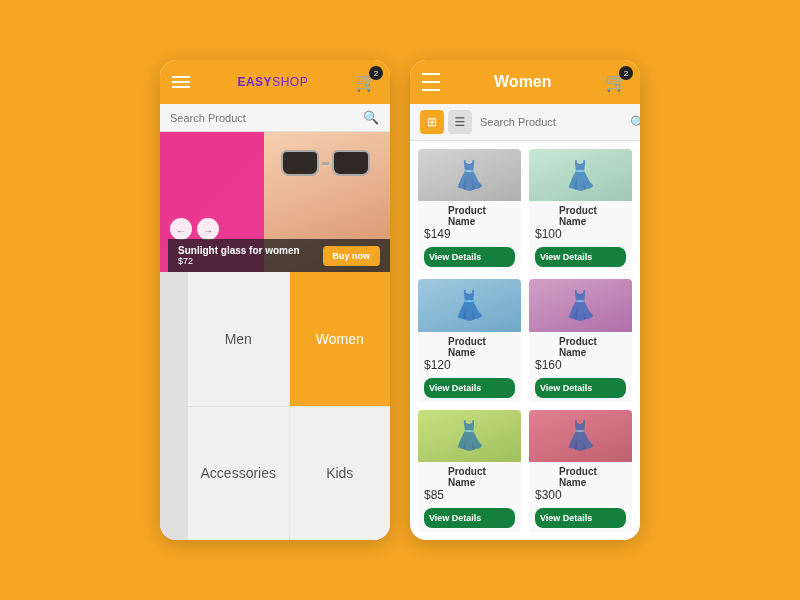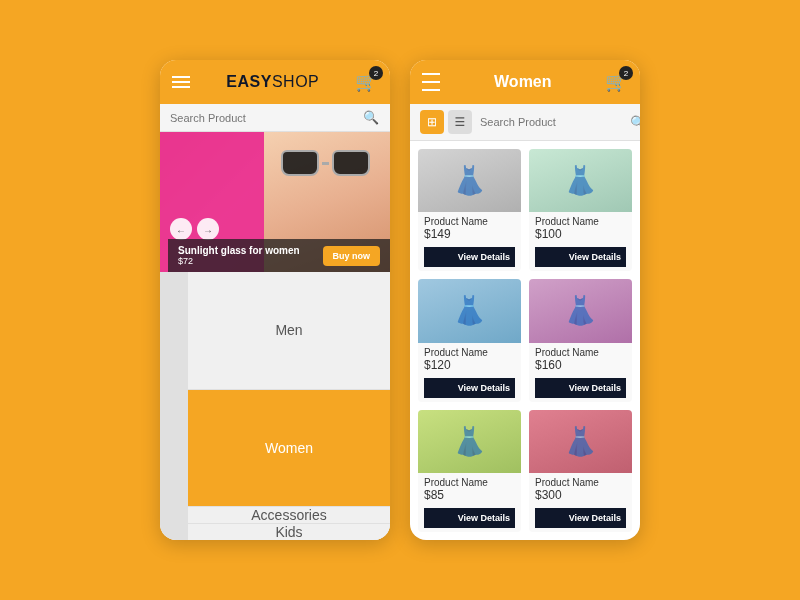--- a/index.html
+++ b/index.html
@@ -43,22 +43,22 @@
       gap: 3px;
       cursor: pointer;
     }
     .hamburger-icon span {
       display: block;
       width: 18px;
       height: 2px;
       background: #fff;
     }
     .app-title {
-      color: #0f172a;
-      font-size: 16px;
+      color: #6d28d9;
+      font-size: 12px;
       font-weight: 400;
       letter-spacing: 0.5px;
     }
     .app-title strong {
       font-weight: 900;
     }
     .cart-icon-wrapper {
       position: relative;
       cursor: pointer;
     }
@@ -169,21 +169,21 @@
       display: flex;
       align-items: center;
       justify-content: center;
       font-size: 10px;
       color: #555;
       cursor: pointer;
       font-weight: bold;
     }
     .category-grid {
       display: grid;
-      grid-template-columns: 1fr;
+      grid-template-columns: 1fr 1fr;
       grid-template-rows: 1fr 1fr;
       flex: 1;
       gap: 1px;
       background: #e0e0e0;
       padding-left: 28px;
     }
     .category-item {
       background: #f0f0f0;
       display: flex;
       align-items: center;
@@ -271,39 +271,40 @@
       display: flex;
       align-items: center;
       justify-content: center;
       font-size: 24px;
     }
     .product-info {
       padding: 4px 6px;
     }
     .product-name {
       font-size: 10px;
-      font-weight: 400;
+      font-weight: 700;
       color: #333;
+      margin-left: 24px;
     }
     .product-price {
       font-size: 12px;
       color: #333;
       margin-bottom: 5px;
     }
     .view-details-btn {
-      background: #0f172a;
+      background: #15803d;
       color: #fff;
       border: none;
-      border-radius: 0;
+      border-radius: 8px;
       padding: 5px;
       font-size: 9px;
       font-weight: bold;
       cursor: pointer;
       width: 100%;
-      text-align: right;
+      text-align: left;
     }
     
     .img-1 {
       background: linear-gradient(160deg, #d4d4d4 0%, #b0b0b0 100%);
     }
     .img-2 {
       background: linear-gradient(160deg, #c8e8d4 0%, #a0c8b4 100%);
     }
     .img-3 {
       background: linear-gradient(160deg, #a0c8e0 0%, #70a8c8 100%);

